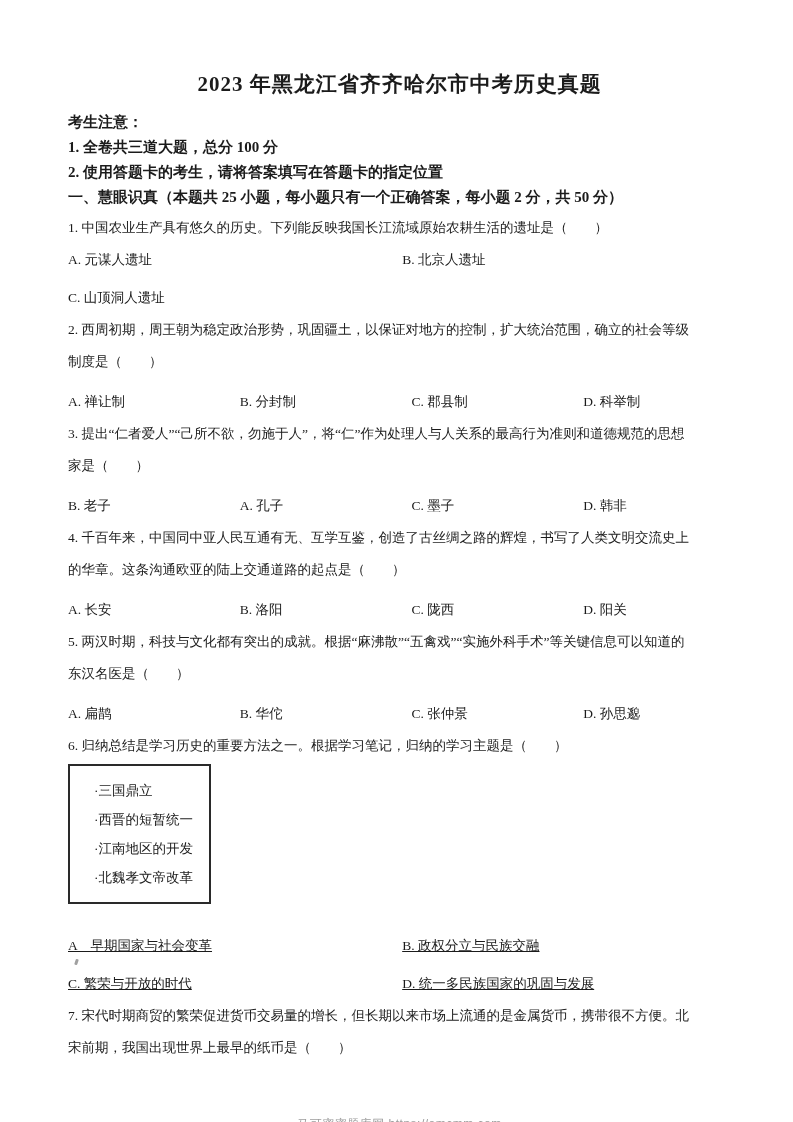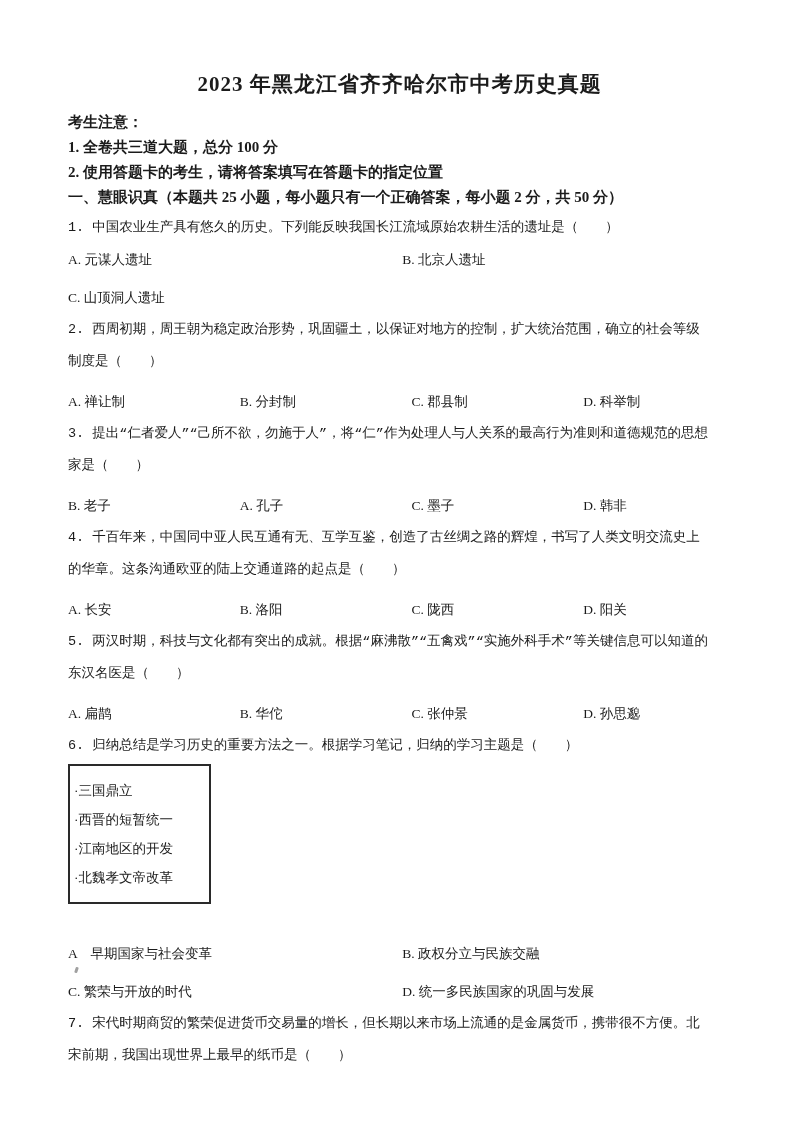--- a/index.html
+++ b/index.html
@@ -33,42 +33,41 @@
     font-size: 15px;
     font-weight: bold;
     line-height: 25px;
     white-space: nowrap;
   }
   .questions { margin-top: 2px; }
   .q-line {
     font-size: 13.5px;
     line-height: 32px;
     white-space: nowrap;
-    font-family: Liberation Mono, monospace;
   }
   .opts { display: grid; gap: 6px; }
   .cols-2 { grid-template-columns: 49.5% 50.5%; }
   .cols-4 { grid-template-columns: 25% 25% 25% 25%; margin-top: 8px; }
   .opt {
     position: relative;
     font-size: 13.5px;
     line-height: 32px;
     white-space: nowrap;
   }
   .note-box {
     box-sizing: border-box;
     width: 143px;
     margin: 2px 0 0 0;
     border: 2px solid #2a2a2a;
-    padding: 10px 4px;
+    padding: 10px 24px;
     font-size: 13.5px;
     line-height: 29px;
   }
   .note-line { white-space: nowrap; }
-  .opts-after-box { margin-top: 34px; }
+  .opts-after-box { margin-top: 26px; text-decoration: underline; }
   .artifact {
     position: absolute;
     left: 7px;
     bottom: -3px;
     width: 3px;
     height: 6px;
     background: #6d6d6d;
     opacity: 0.65;
     transform: rotate(18deg);
     border-radius: 1px;

